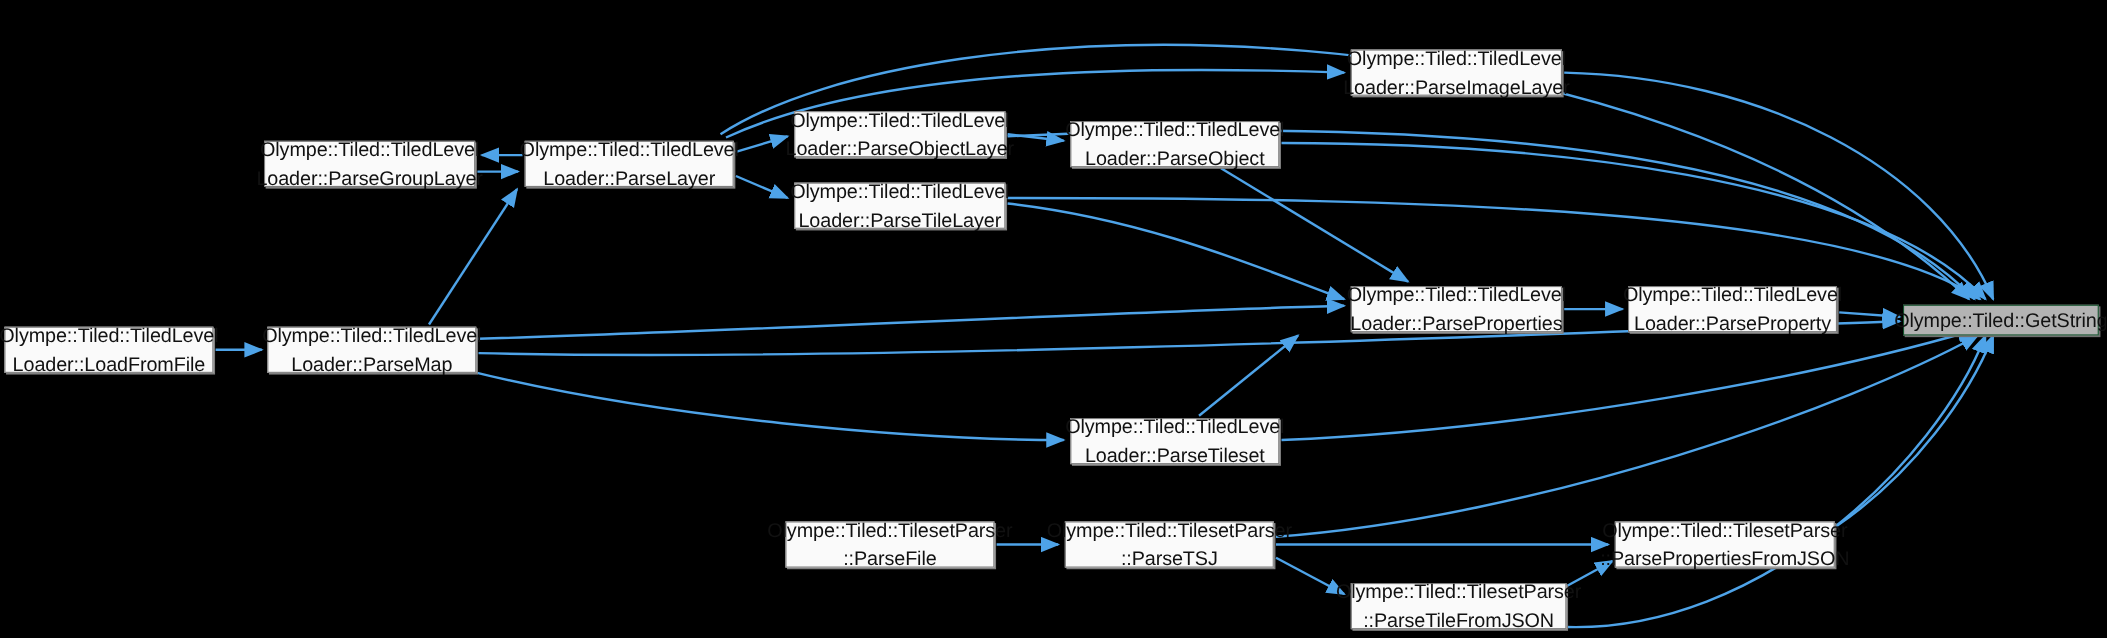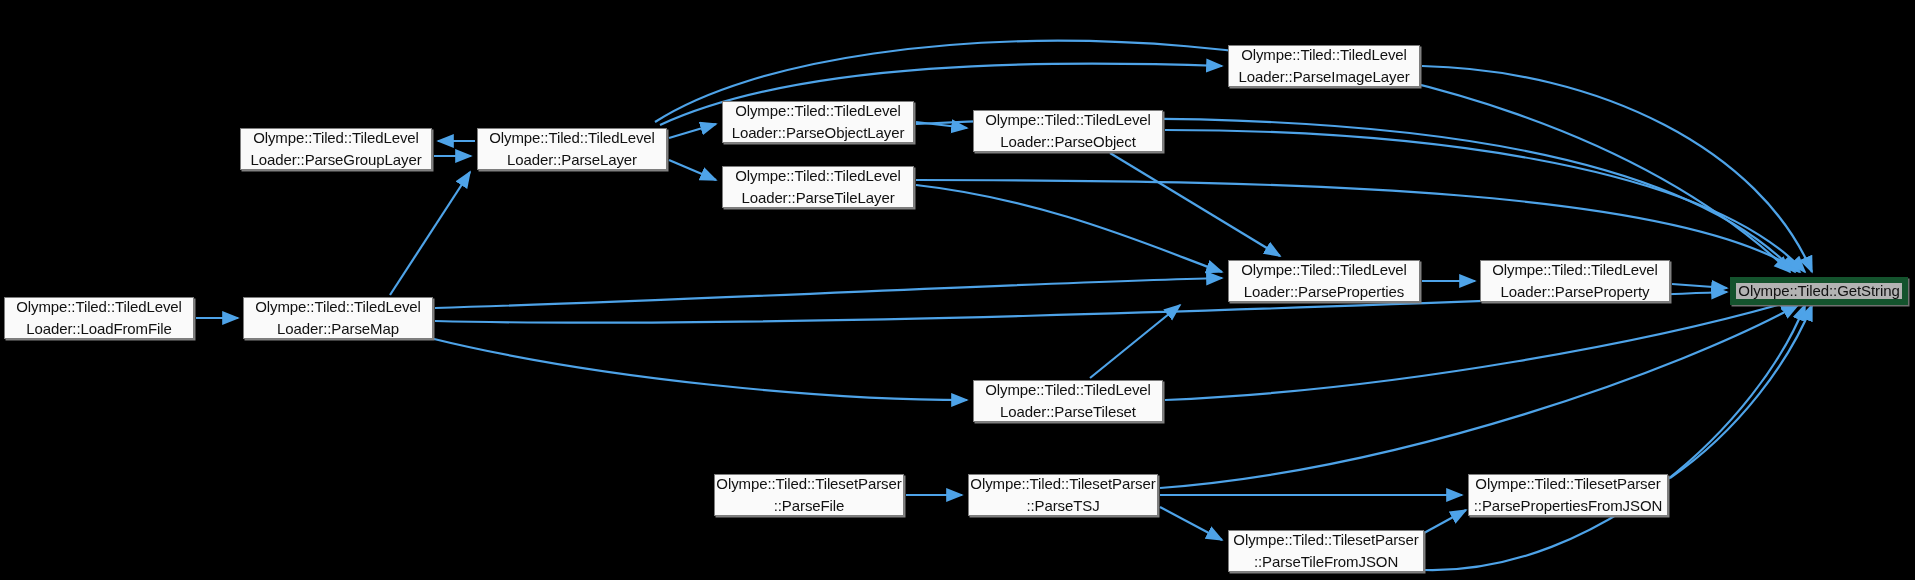--- a/index.html
+++ b/index.html
@@ -13,29 +13,29 @@
   svg.edges{position:absolute;left:0;top:0;width:1915px;height:580px;}
   .node{
     position:absolute;
     box-sizing:border-box;
     background:#fafafa;
     border:1px solid #7d7d7d;
     box-shadow:1.5px 1.5px 0 0 #808080;
     display:flex;align-items:center;justify-content:center;
     text-align:center;
     color:#111;
-    font-size:15px;
+    font-size:18px;
     line-height:1.45;
     letter-spacing:-0.1px;
     white-space:pre-line;
     z-index:5;
   }
   .node.highlight{
     background:#b3b3b3;
-    border:6px solid #14532d;
+    border:1px solid #14532d;
     box-shadow:1.5px 1.5px 0 0 #707070;
   }
 </style>
 </head>
 <body>
 
 <div id="canvas">
 
   <svg class="edges" viewBox="0 0 1915 580" xmlns="http://www.w3.org/2000/svg">
     <defs>

